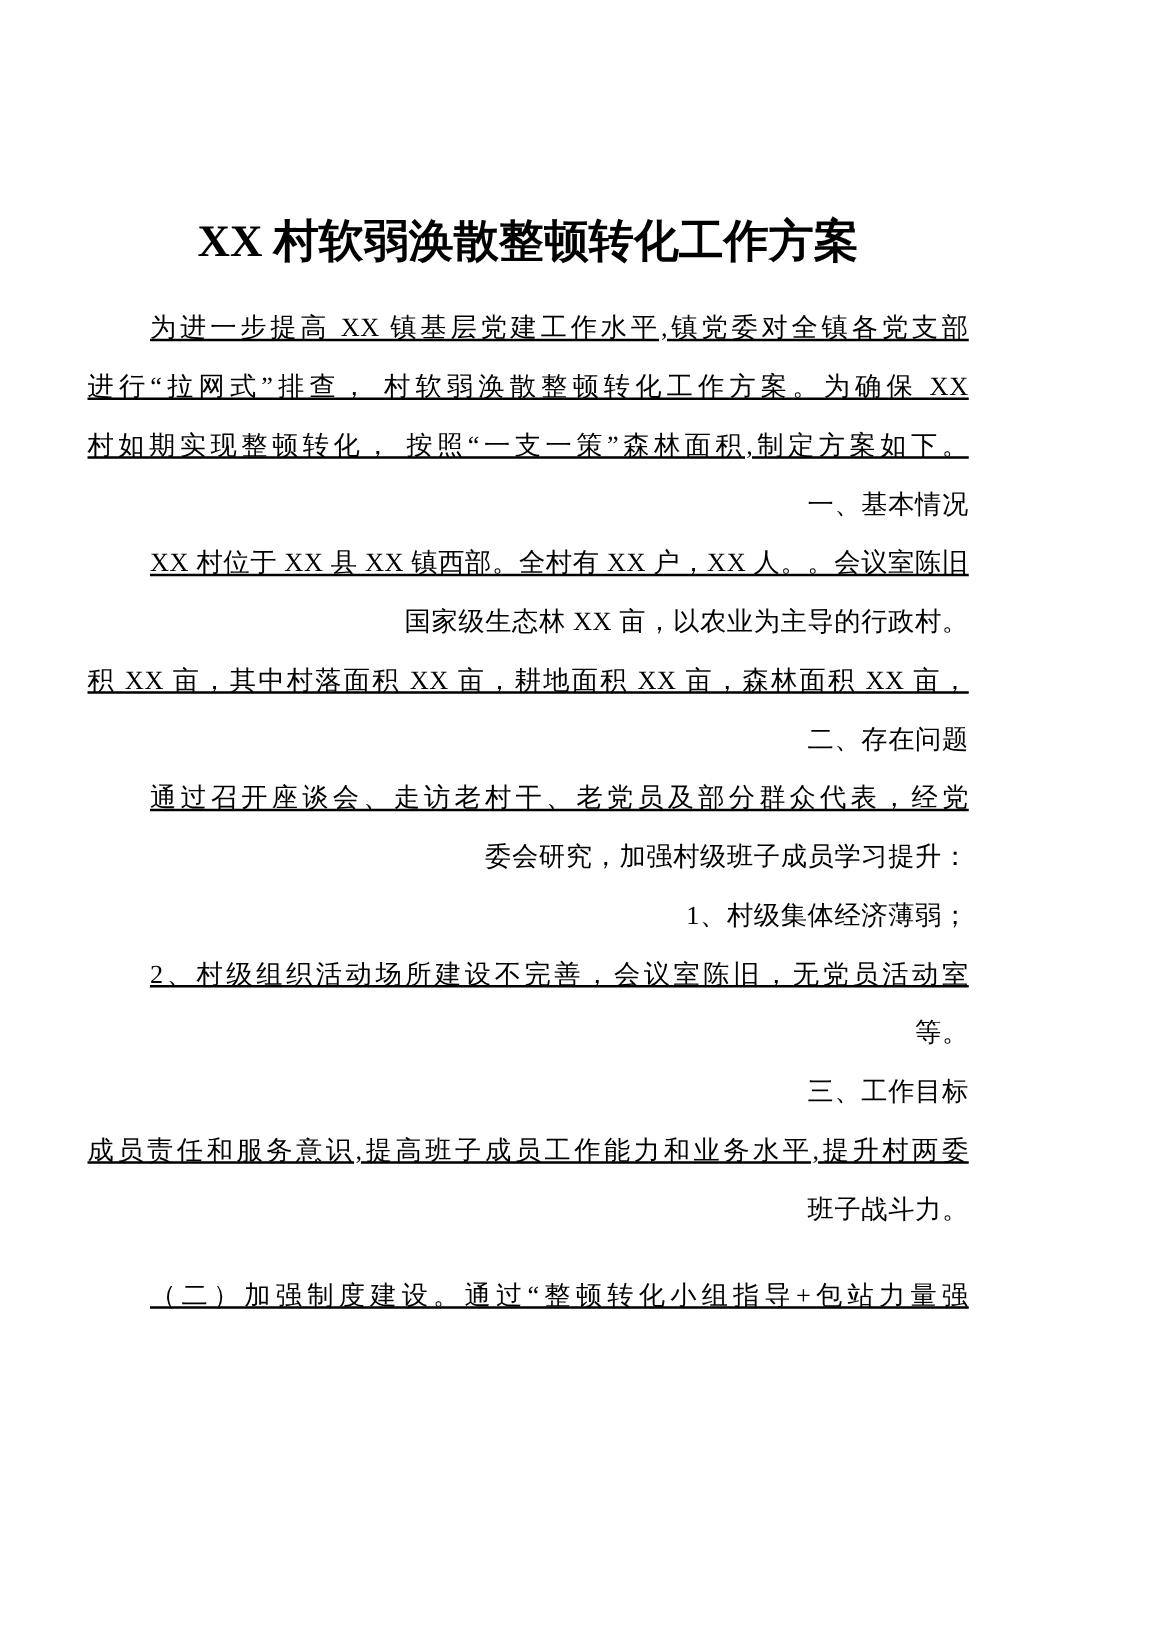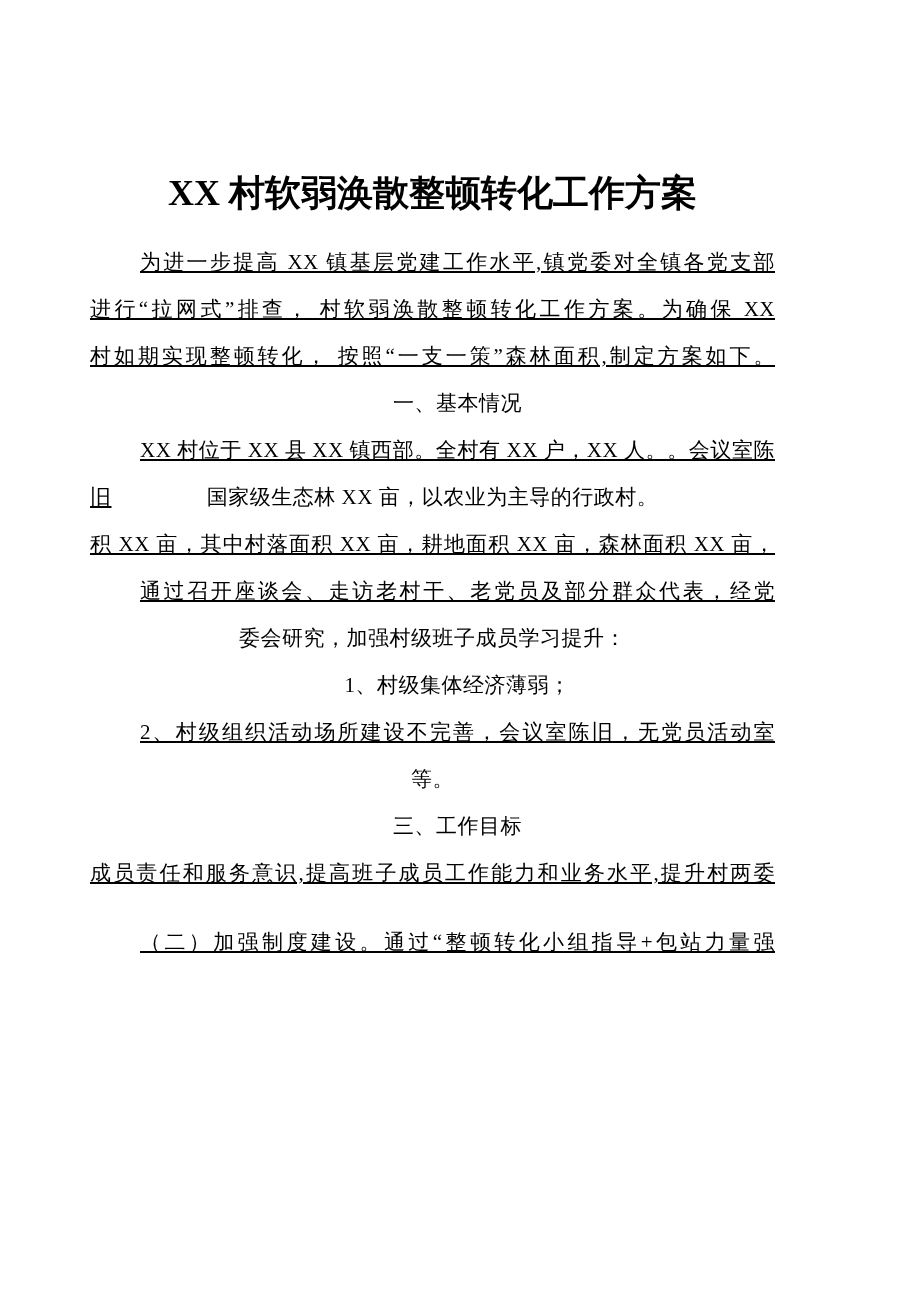--- a/index.html
+++ b/index.html
@@ -7,21 +7,21 @@
     padding: 0;
     background: #ffffff;
   }
   .page {
     position: relative;
     width: 920px;
     height: 1301px;
     background: #ffffff;
     color: #000000;
     box-sizing: border-box;
-    padding: 165px 145px 0 90px;
+    padding: 165px 145px 0 70px;
     overflow: hidden;
     font-family: "Liberation Serif", "DejaVu Serif", serif;
   }
   .doc-title {
     font-size: 36px;
     font-weight: bold;
     line-height: 56px;
     text-align: center;
     margin: 0 0 18px 0;
     white-space: nowrap;
@@ -29,21 +29,21 @@
   .block {
     margin: 0;
   }
   .block.gap-before {
     margin-top: 22px;
   }
   .line {
     font-size: 21px;
     line-height: 47px;
     height: 47px;
-    text-align: center;
+    text-align: right;
     letter-spacing: 0.5px;
   }
   .line.ind {
     text-indent: 50px;
   }
   .line.just {
     text-align: justify;
     text-align-last: justify;
     text-justify: inter-character;
     text-decoration: underline;
@@ -62,33 +62,37 @@
       </div>
       <div class="block">
         <div class="line ind">一、基本情况</div>
       </div>
       <div class="block">
         <div class="line ind just">XX 村位于 XX 县 XX 镇西部。全村有 XX 户，XX 人。。会议室陈旧</div>
         <div class="line">国家级生态林 XX 亩，以农业为主导的行政村。</div>
         <div class="line just">积 XX 亩，其中村落面积 XX 亩，耕地面积 XX 亩，森林面积 XX 亩，</div>
       </div>
       <div class="block">
+        <div class="line ind">二、存在问题</div>
+      </div>
+      <div class="block">
         <div class="line ind just">通过召开座谈会、走访老村干、老党员及部分群众代表，经党</div>
         <div class="line">委会研究，加强村级班子成员学习提升：</div>
       </div>
       <div class="block">
         <div class="line ind">1、村级集体经济薄弱；</div>
       </div>
       <div class="block">
         <div class="line ind just">2、村级组织活动场所建设不完善，会议室陈旧，无党员活动室</div>
         <div class="line">等。</div>
       </div>
       <div class="block">
         <div class="line ind">三、工作目标</div>
       </div>
       <div class="block">
         <div class="line just">成员责任和服务意识,提高班子成员工作能力和业务水平,提升村两委</div>
+        <div class="line">班子战斗力。</div>
       </div>
       <div class="block gap-before">
         <div class="line ind just">（二）加强制度建设。通过“整顿转化小组指导+包站力量强</div>
       </div>
     </div>
 </div>
 
 </body></html>

